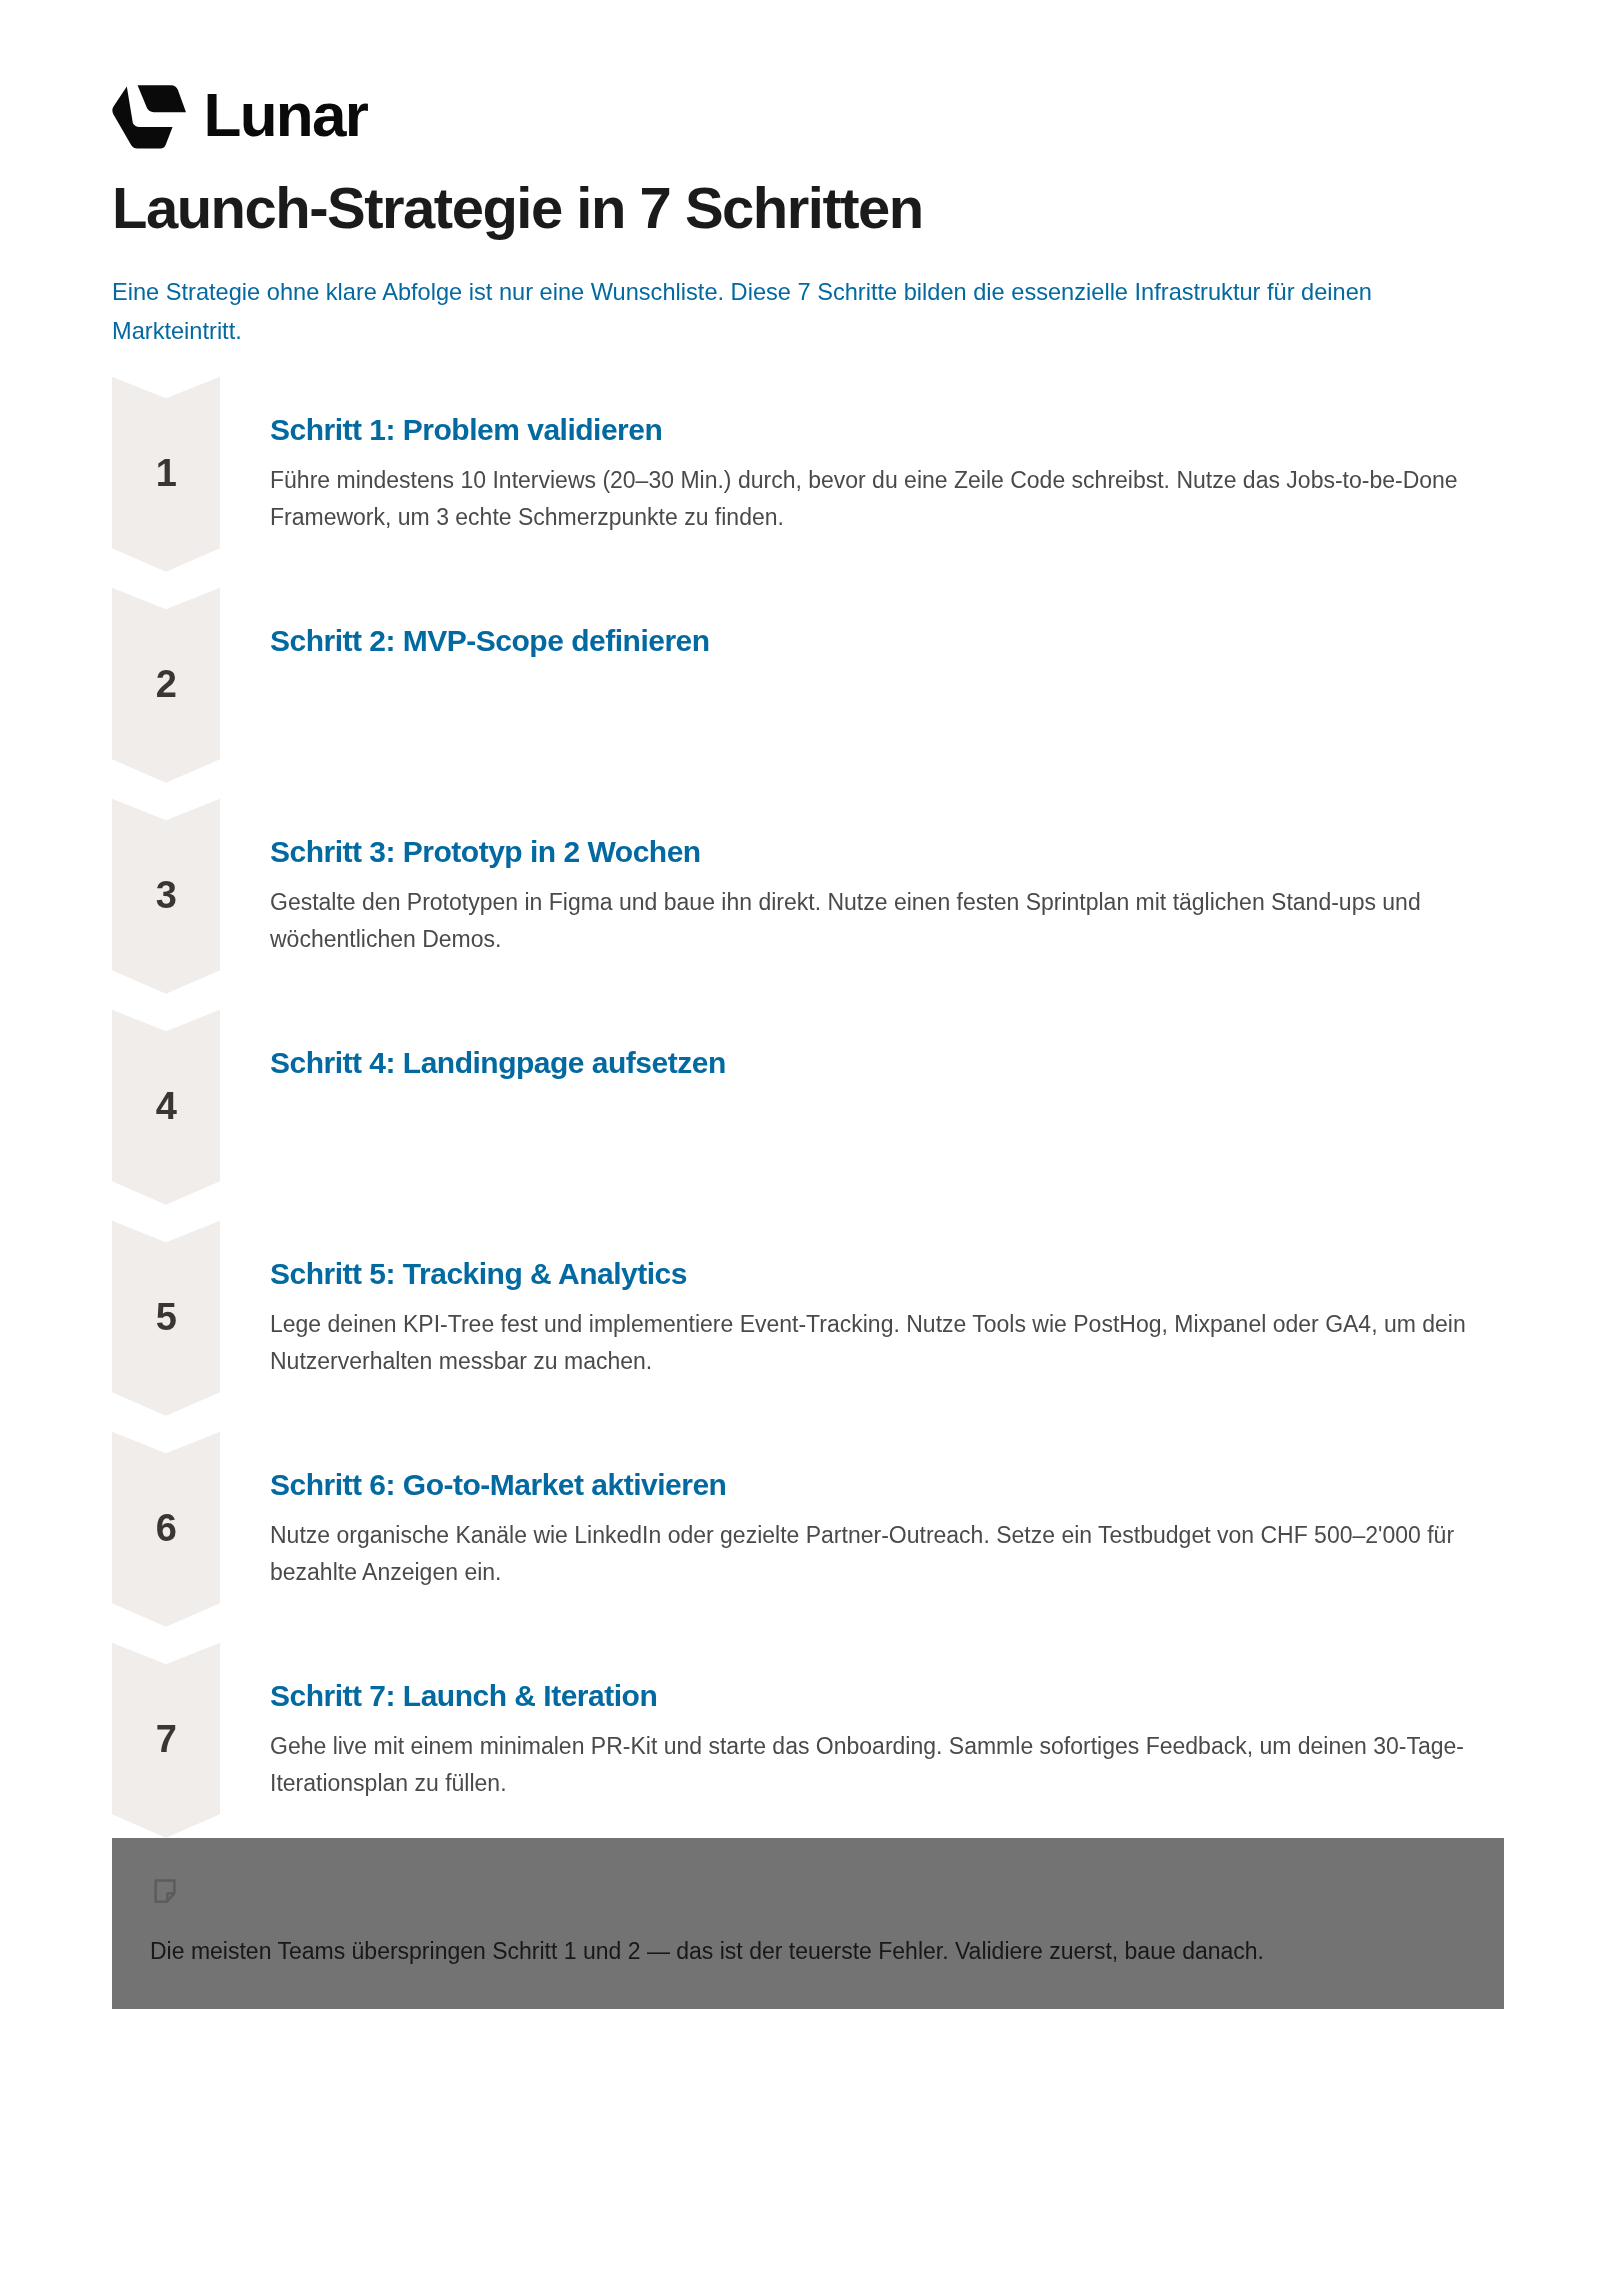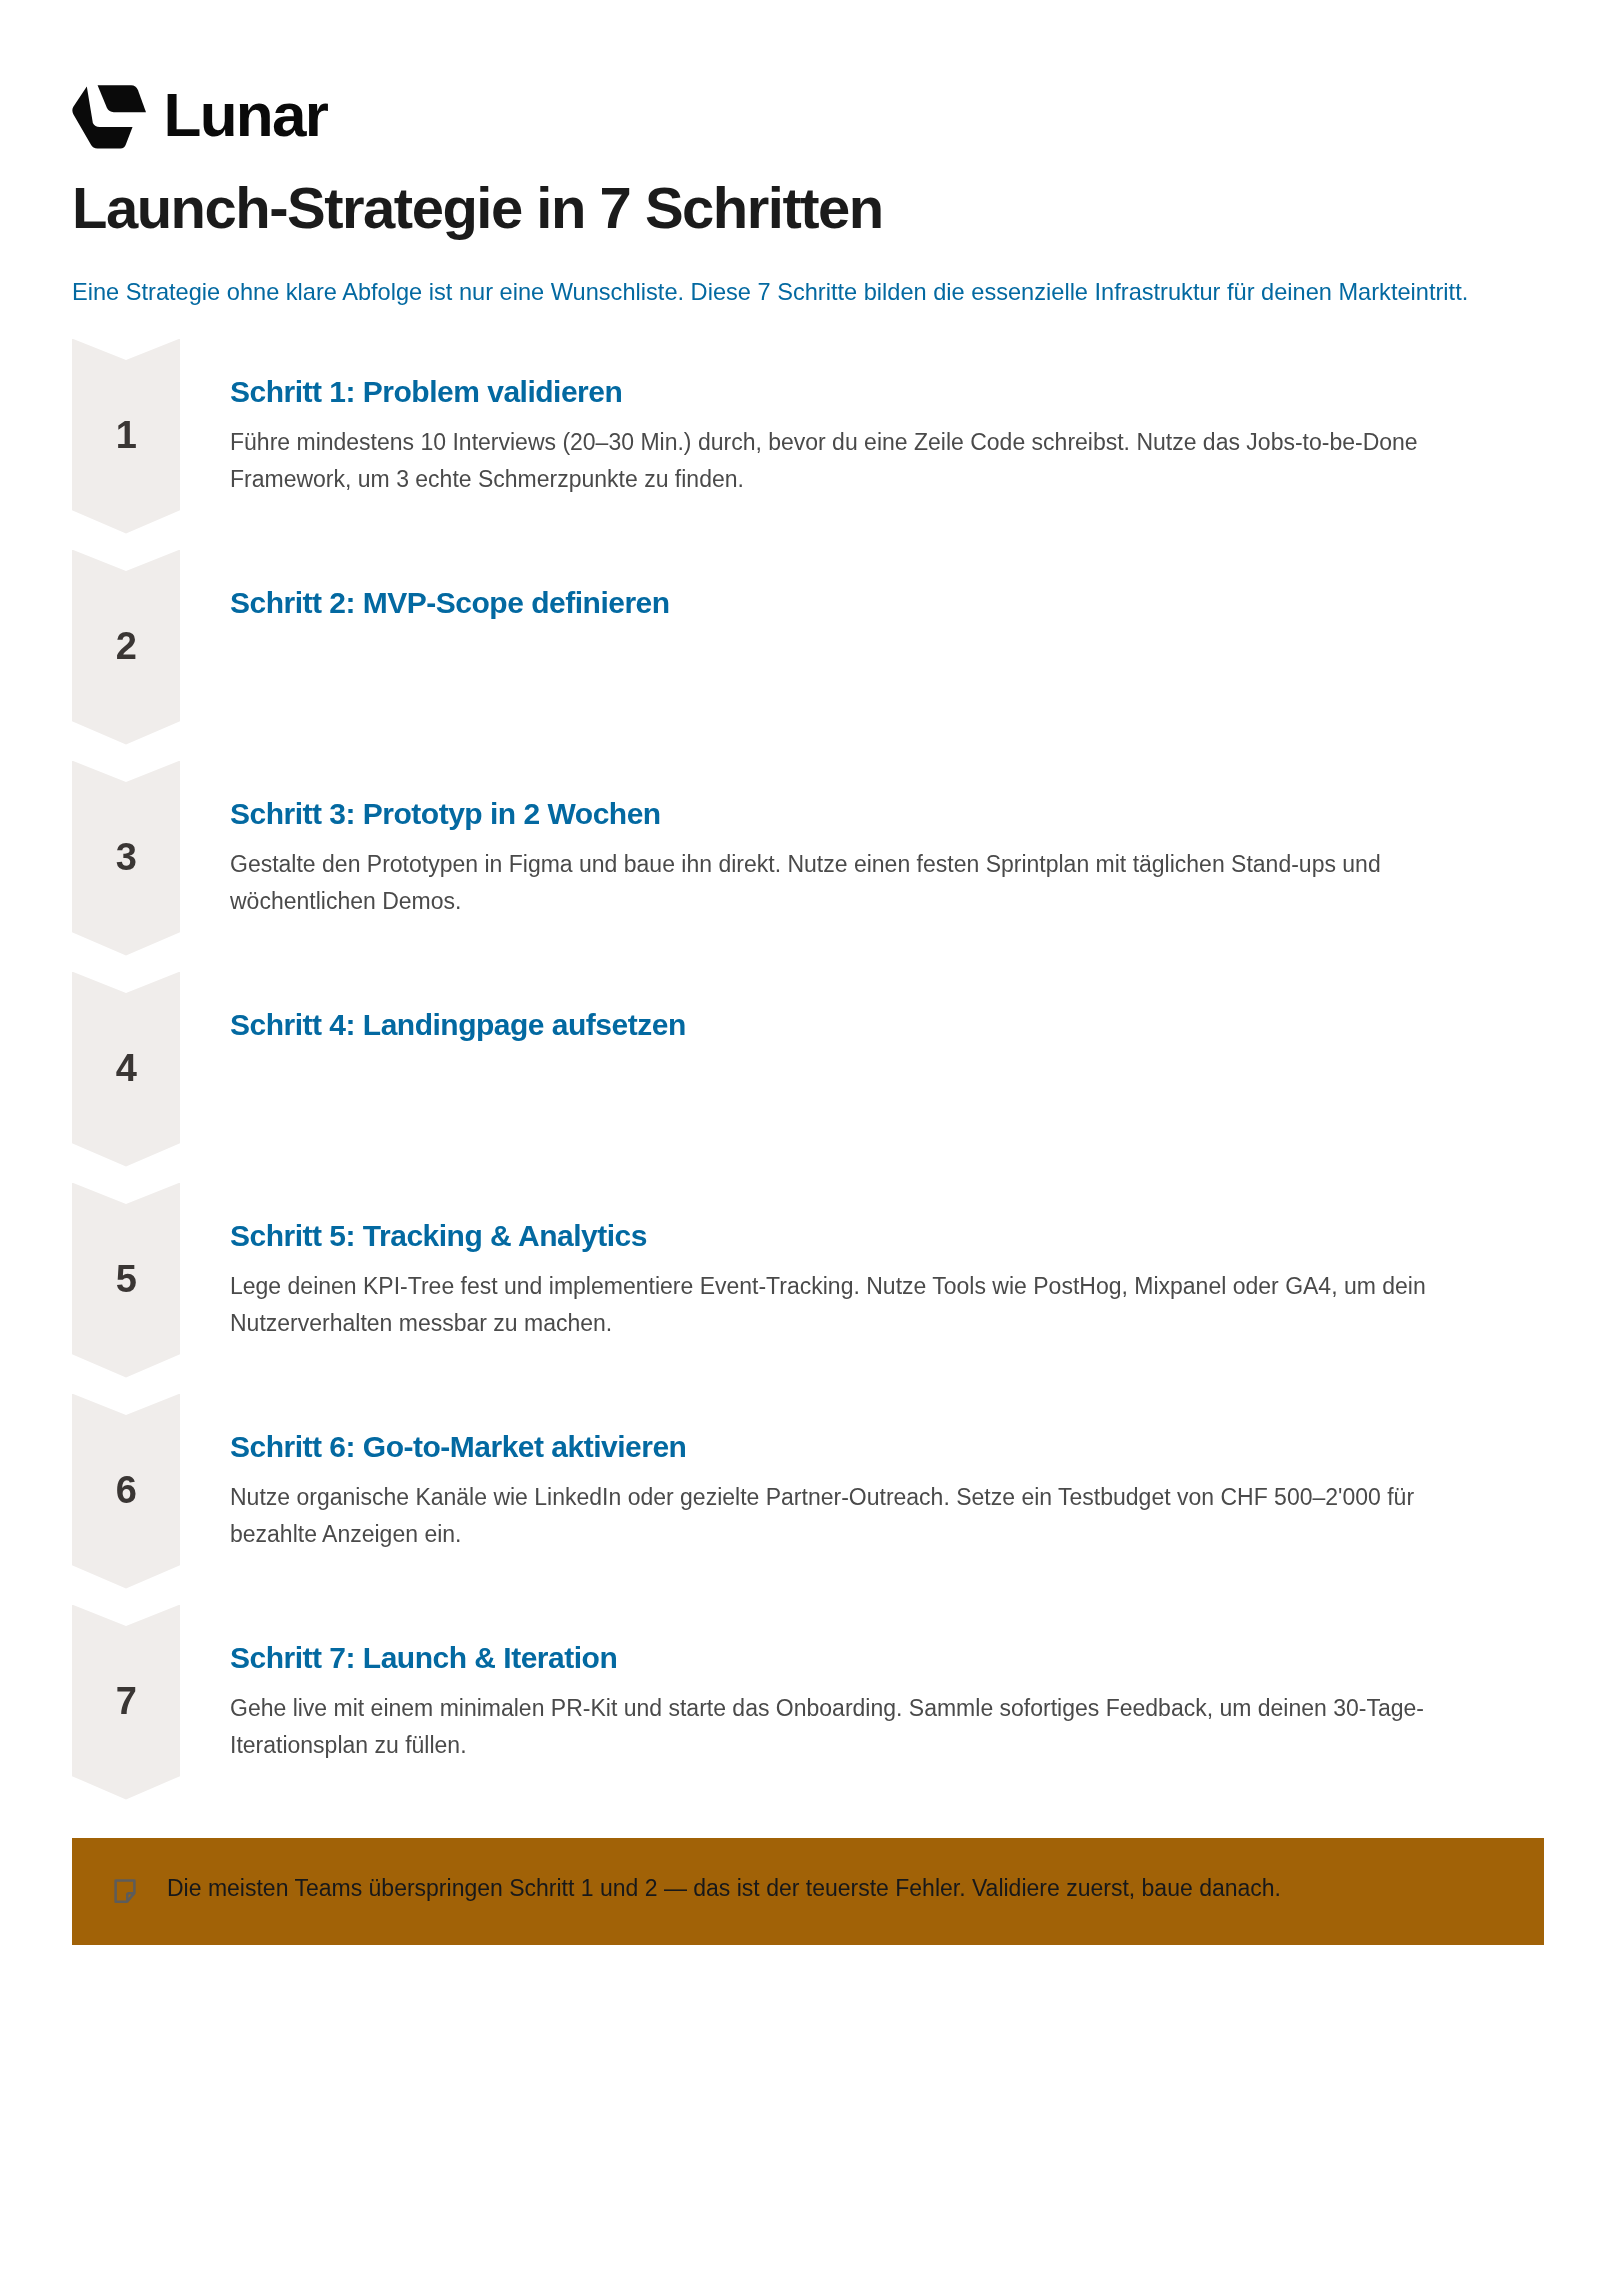--- a/index.html
+++ b/index.html
@@ -13,21 +13,21 @@
     font-family: "Liberation Sans", "DejaVu Sans", sans-serif;
     -webkit-font-smoothing: antialiased;
     overflow: hidden;
   }
 
   .page {
     position: relative;
     width: 1616px;
     height: 2284px;
     box-sizing: border-box;
-    padding: 0 72px;
+    padding: 0 112px;
   }
 
   
   .brand {
     display: flex;
     align-items: center;
     gap: 17.5px;
     padding-top: 73px;
     height: 81px;
   }
@@ -121,27 +121,27 @@
     font-size: 23px;
     line-height: 1.62;
     color: #4a4a4a;
     margin: 0;
     max-width: 1232px;
     font-weight: 400;
   }
 
   
   .callout {
-    margin-top: 38px;
-    background: #a16207;
+    background: #737373;
     padding: 32px 40px 38px 38px;
     display: flex;
     align-items: flex-start;
     gap: 27px;
     box-sizing: border-box;
+    flex-direction: column;
   }
   .callout-icon {
     flex: 0 0 auto;
     width: 30px;
     height: 30px;
     margin-top: 6.7px;
   }
   .callout-text {
     font-size: 23px;
     line-height: 1.62;

